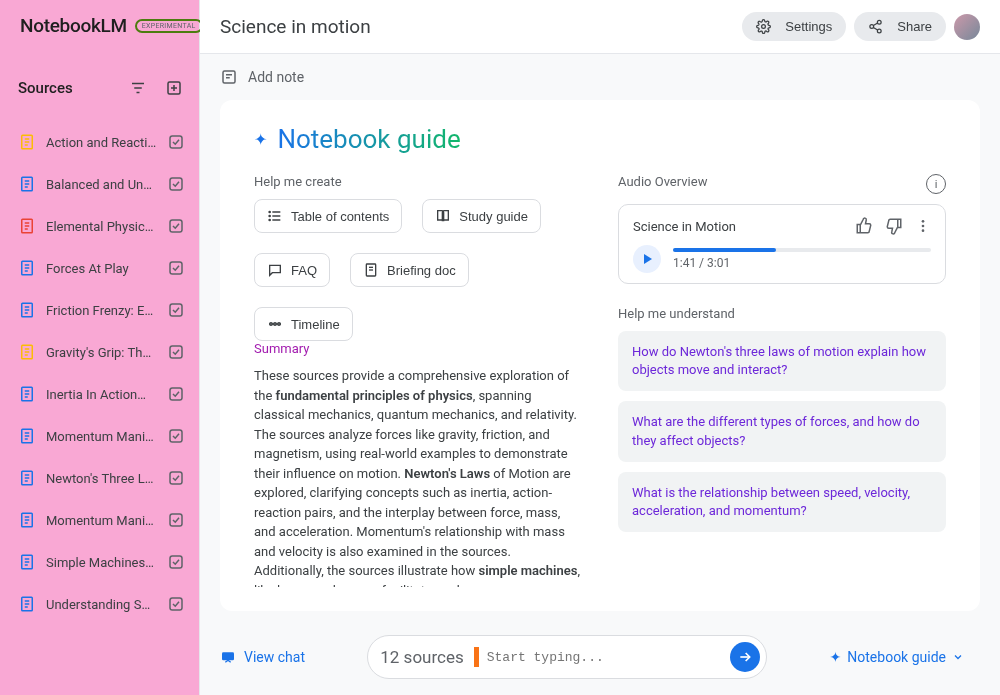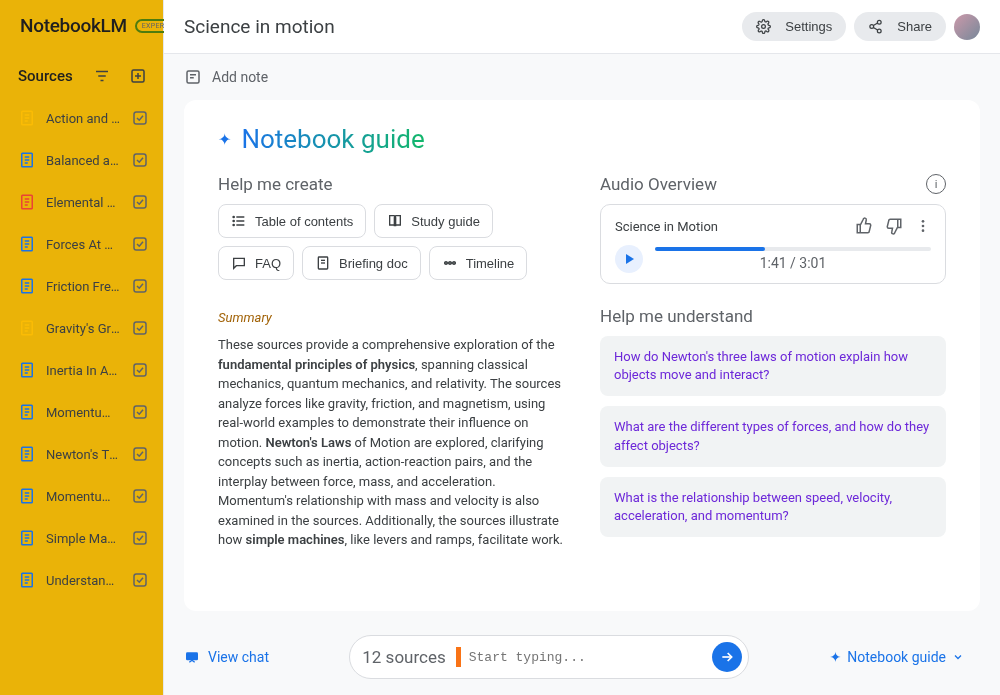--- a/index.html
+++ b/index.html
@@ -1,18 +1,18 @@
 <!DOCTYPE html>
 <html><head>
 <meta charset="utf-8">
 <style>
 * { box-sizing: border-box; margin: 0; padding: 0; }
 body { font-family: 'Google Sans', Roboto, Arial, sans-serif; font-size: 14px; color: #1f1f1f; background: #f8f9fa; width: 1000px; height: 695px; overflow: hidden; }
 .app { display: flex; height: 100%; }
-.sidebar { width: 164px; background: #eab308; border-right: 1px solid #e5e7eb; display: flex; flex-direction: column; }
+.sidebar { width: 200px; background: #f9a8d4; border-right: 1px solid #e5e7eb; display: flex; flex-direction: column; gap: 12px; }
 .sb-header { display: flex; align-items: center; gap: 8px; padding: 14px 12px; }
 .hamburger { width: 20px; height: 20px; display: flex; flex-direction: column; justify-content: center; gap: 3px; cursor: pointer; }
 .hamburger span { height: 2px; background: #3c4043; border-radius: 1px; }
 .app-title { font-size: 19px; font-weight: 500; letter-spacing: -0.3px; }
 .exp-badge { font-size: 7px; border: 2px solid #4d7c0f; border-radius: 9px; padding: 1px 5px; color: #5f6368; letter-spacing: 0.3px; }
 .sb-sources { display: flex; align-items: center; justify-content: space-between; padding: 14px 14px 10px 18px; }
 .sb-sources-title { font-size: 15px; font-weight: 500; }
 .sb-icons { display: flex; gap: 14px; }
 .icon-btn { width: 22px; height: 22px; display: flex; align-items: center; justify-content: center; cursor: pointer; color: #3c4043; }
 .source-list { overflow-y: auto; flex: 1; }
@@ -29,37 +29,37 @@
 .addnote-row { padding: 14px 20px; }
 .addnote { display: flex; align-items: center; gap: 10px; color: #5f6368; cursor: pointer; font-size: 14px; }
 .content { flex: 1; padding: 0 20px 14px 20px; overflow: hidden; }
 .card { background: #fff; border-radius: 12px; padding: 24px 34px 24px 34px; height: 100%; display: flex; flex-direction: column; gap: 12px; overflow: hidden; }
 .nb-title-row { display: flex; align-items: center; gap: 10px; margin-bottom: 8px; }
 .sparkle { color: #1a73e8; font-size: 16px; }
 .nb-title { font-size: 26px; font-weight: 400; background: linear-gradient(90deg,#1a73e8,#12b76a); -webkit-background-clip: text; background-clip: text; color: transparent; }
 .cols { display: flex; gap: 36px; flex: 1; overflow: hidden; }
 .col-left { flex: 1; min-width: 0; }
 .col-right { flex: 1; min-width: 0; display: flex; flex-direction: column; }
-.section-label { font-size: 17px; color: #5f6368; margin-bottom: 10px; }
-.chip-row { display: flex; flex-wrap: wrap; gap: 8px; margin-bottom: 30px; }
+.section-label { font-size: 13px; color: #5f6368; margin-bottom: 10px; }
+.chip-row { display: flex; flex-wrap: wrap; gap: 20px; }
 .chip { display: flex; align-items: center; gap: 8px; border: 1px solid #dadce0; border-radius: 8px; padding: 8px 12px; font-size: 13px; color: #3c4043; cursor: pointer; background: #fff; }
-.summary-title { font-size: 13px; color: #a16207; margin-bottom: 10px; font-style: italic; }
+.summary-title { font-size: 13px; color: #a21caf; margin-bottom: 10px; }
 .summary-body { font-size: 13px; line-height: 1.5; color: #3c4043; }
 .summary-body b { font-weight: 600; }
 .audio-box { border: 1px solid #dadce0; border-radius: 10px; padding: 12px 14px 10px 14px; margin-bottom: 22px; }
 .audio-top { display: flex; align-items: center; justify-content: space-between; margin-bottom: 10px; }
 .audio-name { font-size: 13px; color: #3c4043; }
 .audio-actions { display: flex; gap: 12px; align-items: center; }
 .audio-bottom { display: flex; align-items: center; gap: 12px; }
 .play-btn { width: 28px; height: 28px; border-radius: 50%; background: #e8f0fe; display: flex; align-items: center; justify-content: center; cursor: pointer; }
 .play-tri { width: 0; height: 0; border-left: 8px solid #1a73e8; border-top: 5px solid transparent; border-bottom: 5px solid transparent; margin-left: 2px; }
 .audio-bar-wrap { flex: 1; display: flex; flex-direction: column; gap: 4px; }
 .audio-bar { height: 4px; background: #e8eaed; border-radius: 2px; position: relative; }
 .audio-fill { position: absolute; left: 0; top: 0; bottom: 0; background: #1a73e8; border-radius: 2px; }
-.audio-time { font-size: 14px; color: #5f6368; text-align: center; }
+.audio-time { font-size: 12px; color: #5f6368; }
 .info-circle { width: 20px; height: 20px; border: 1.5px solid #5f6368; border-radius: 50%; display: flex; align-items: center; justify-content: center; font-size: 11px; color: #5f6368; cursor: pointer; }
 .audio-header { display: flex; align-items: flex-start; justify-content: space-between; margin-bottom: 10px; }
 .question { background: #f1f3f4; border-radius: 8px; padding: 12px 14px; font-size: 13px; line-height: 1.4; color: #6d28d9; margin-bottom: 10px; cursor: pointer; }
 .bottombar { display: flex; align-items: center; justify-content: space-between; padding: 10px 36px 16px 20px; gap: 14px; }
 .viewchat { display: flex; align-items: center; gap: 8px; color: #1a73e8; font-size: 14px; cursor: pointer; }
 .prompt-wrap { display: flex; align-items: center; background: #fff; border: 1px solid #dadce0; border-radius: 24px; padding: 6px 6px 6px 12px; flex: 0 0 400px; gap: 8px; }
 .src-count { font-size: 17px; color: #5f6368; border-right: 5px solid #f97316; padding-right: 10px; }
 .prompt-input { border: none; outline: none; font-size: 13px; flex: 1; color: #5f6368; background: transparent; font-family: Liberation Mono, monospace; }
 .send-btn { width: 30px; height: 30px; border-radius: 50%; background: #1a73e8; display: flex; align-items: center; justify-content: center; cursor: pointer; }
 .nbguide-link { display: flex; align-items: center; gap: 6px; color: #1a73e8; font-size: 14px; cursor: pointer; }

